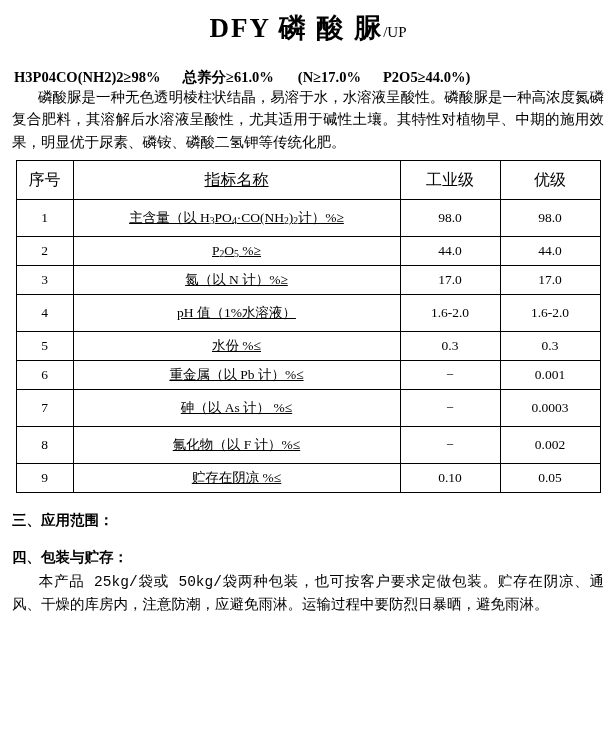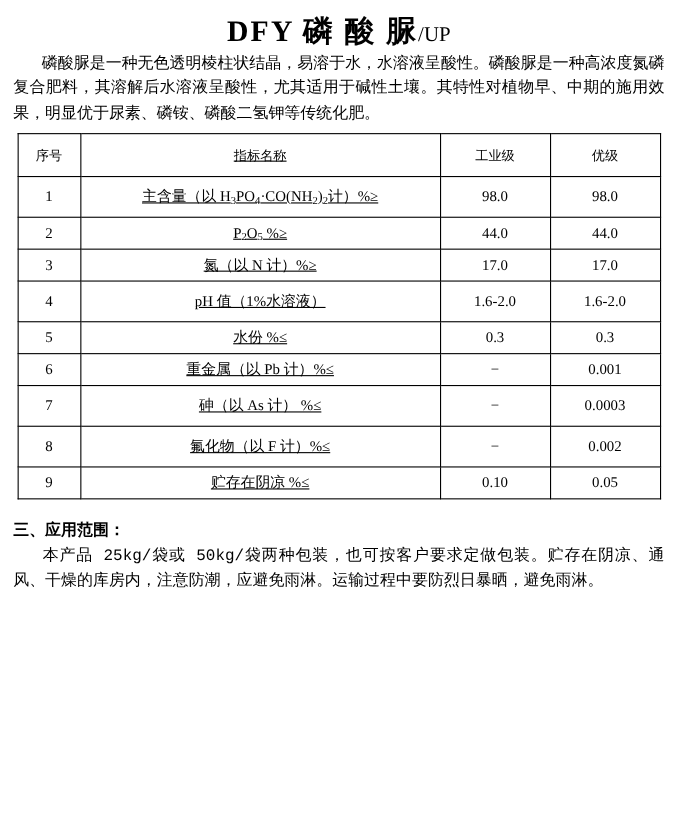--- a/index.html
+++ b/index.html
@@ -24,21 +24,21 @@
   .title {
     text-align: center;
     font-family: "Liberation Serif", serif;
     font-size: 27px;
     font-weight: bold;
     letter-spacing: 2px;
     margin-top: 10px;
     margin-bottom: 2px;
   }
   .title .sub {
-    font-size: 19px;
+    font-size: 15px;
     font-weight: normal;
     letter-spacing: 0;
     vertical-align: baseline;
   }
   .formula {
     font-size: 14.5px;
     font-weight: bold;
     margin: 22px 0 0 14px;
     letter-spacing: 0px;
     white-space: nowrap;
@@ -71,21 +71,21 @@
   }
   table.spec td, table.spec th {
     border: 1px solid #000;
     text-align: center;
     vertical-align: middle;
     font-weight: normal;
     padding: 0;
   }
   table.spec thead td {
     height: 38px;
-    font-size: 12px;
+    font-size: 16px;
   }
   table.spec tbody td {
     height: 28px;
   }
   table.spec tbody tr.tall td {
     height: 36px;
   }
   .col-no    { width: 56px; }
   .col-name  { width: 326px; text-decoration: underline; }
   .col-ind   { width: 99px; }
@@ -95,20 +95,23 @@
 </style>
 </head>
 <body>
 
 <div class="page">
 
   <div class="title">
     <span>DFY 磷 酸 脲</span><span class="sub">/UP</span>
   </div>
 
+  <div class="formula">
+    <span>H3P04CO(NH2)2≥98%</span><span class="gap1"></span><span>总养分≥61.0%</span><span class="gap2"></span><span>(N≥17.0%</span><span class="gap3"></span><span>P2O5≥44.0%)</span>
+  </div>
 
   <div class="para"><span class="indent"></span><span>磷酸脲是一种无色透明棱柱状结晶，易溶于水，水溶液呈酸性。磷酸脲是一种高浓度氮磷复合肥料，其溶解后水溶液呈酸性，尤其适用于碱性土壤。其特性对植物早、中期的施用效果，明显优于尿素、磷铵、磷酸二氢钾等传统化肥。</span></div>
 
 
   <table class="spec">
     <thead>
       <tr>
         <td class="col-no">序号</td>
         <td class="col-name">指标名称</td>
         <td class="col-ind">工业级</td>
@@ -168,15 +171,16 @@
           <td class="col-no">9</td>
           <td class="col-name">贮存在阴凉  %≤</td>
           <td class="col-ind">0.10</td>
           <td class="col-sup">0.05</td>
         </tr>
       </tbody>
   </table>
 
   <div class="section-head">三、应用范围：</div>
 
+  <div class="section-head">四、包装与贮存：</div>
   <div class="para"><span class="indent"></span><span>本产品 25kg/袋或 50kg/袋两种包装，也可按客户要求定做包装。贮存在阴凉、通风、干燥的库房内，注意防潮，应避免雨淋。运输过程中要防烈日暴晒，避免雨淋。</span></div>
 
 </div>
 
 </body></html>

